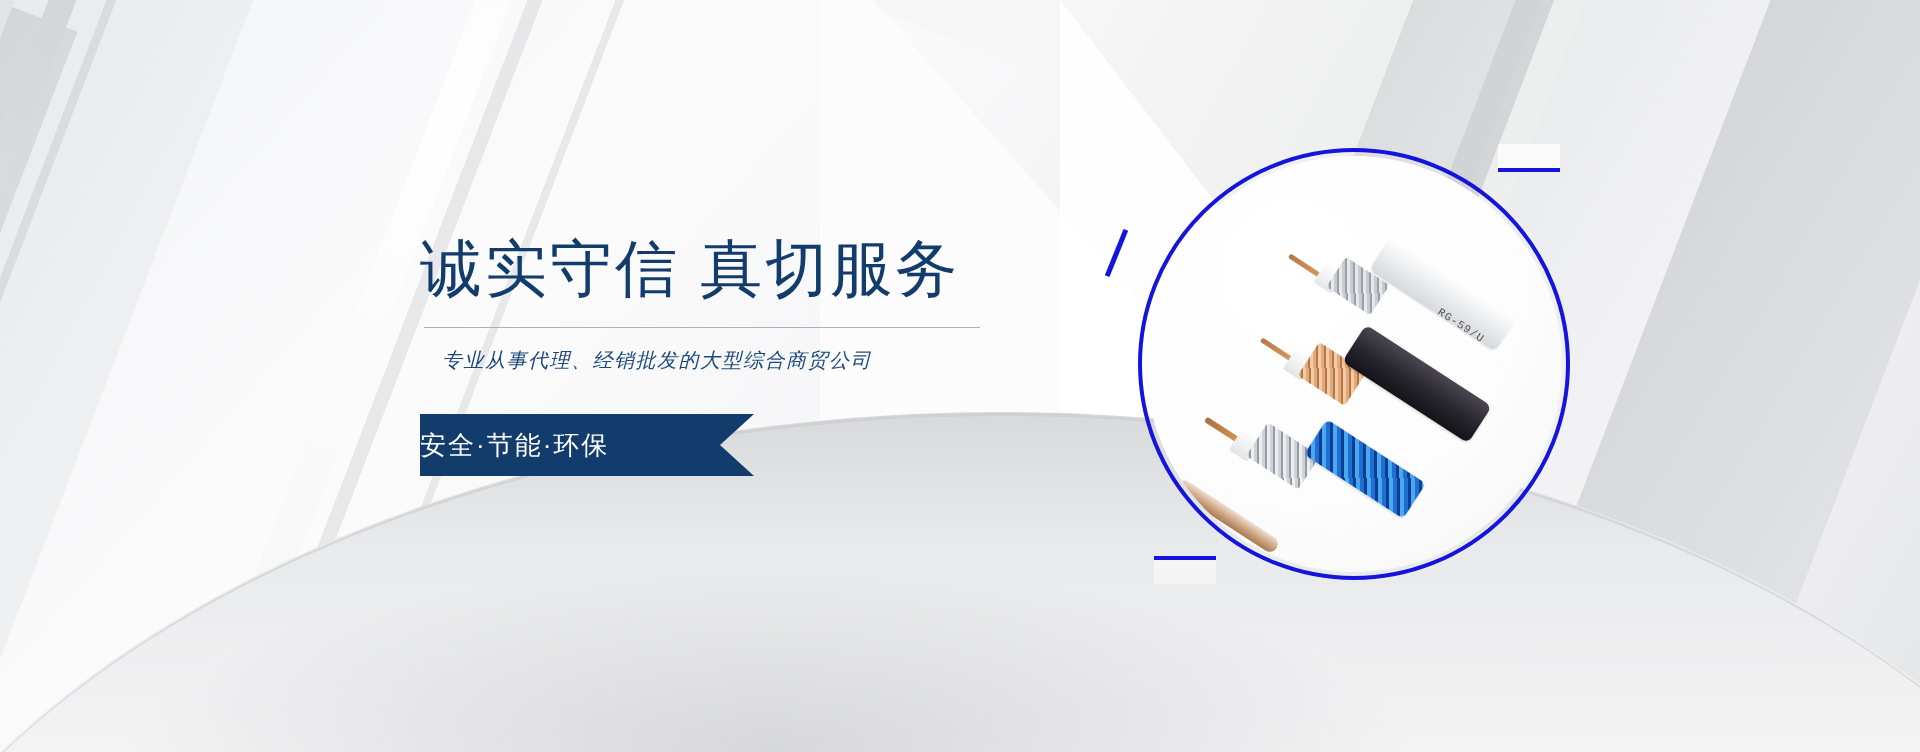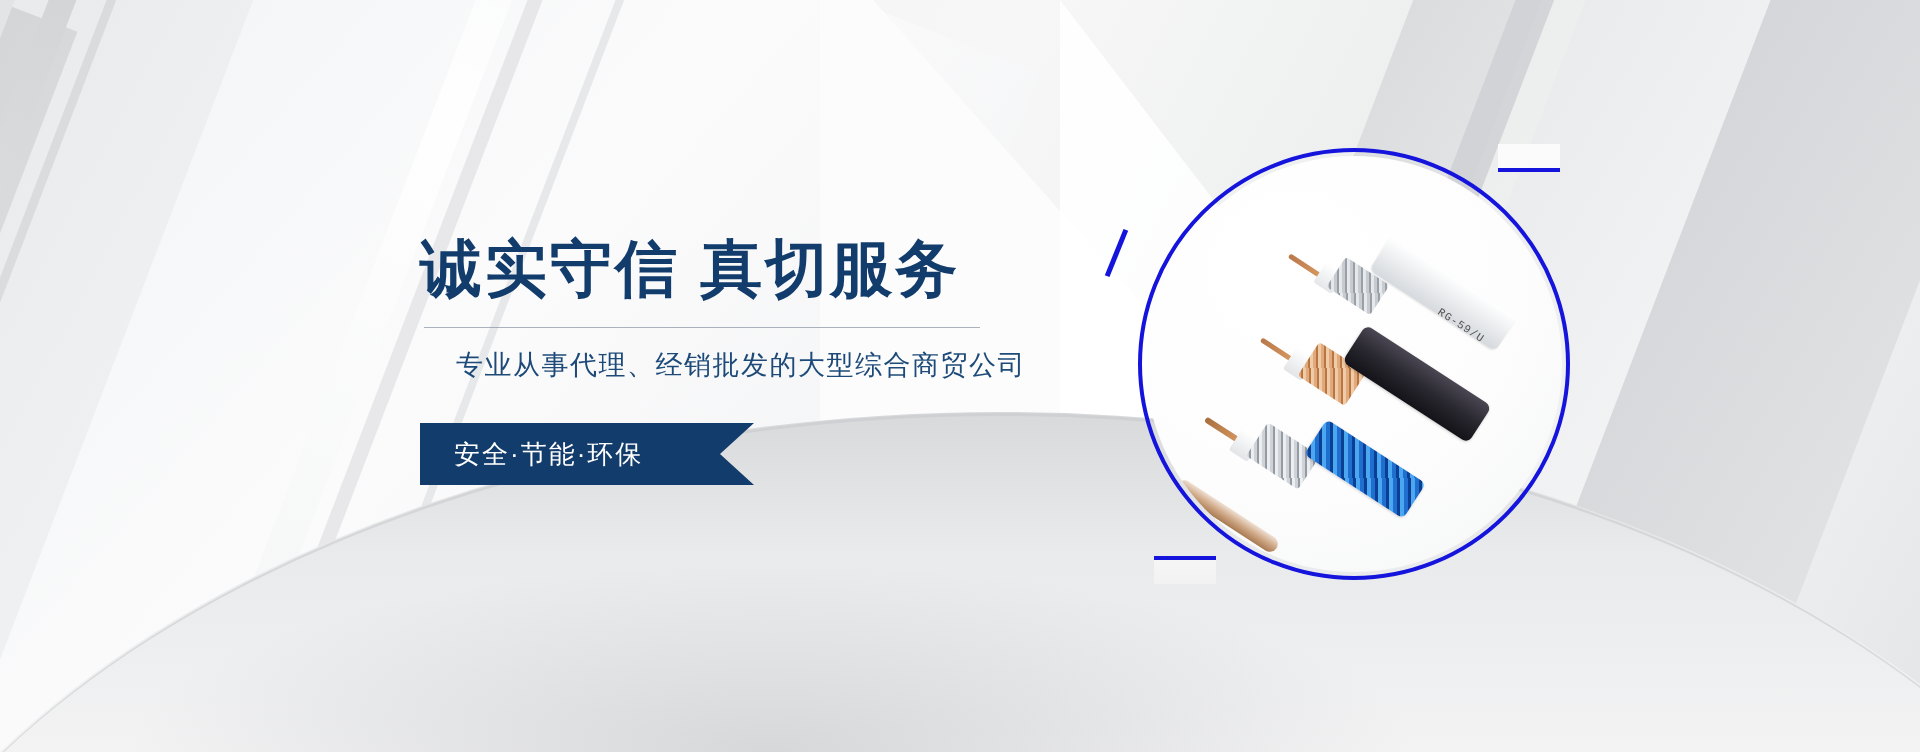--- a/index.html
+++ b/index.html
@@ -158,21 +158,21 @@
   .content {
     position: absolute;
     left: 420px;
     top: 236px;
     width: 620px;
     z-index: 6;
   }
 
   .headline {
     font-size: 62px;
-    font-weight: 700;
+    font-weight: 400;
     letter-spacing: 3px;
     color: #123c6b;
     line-height: 1.05;
     margin: 0;
     white-space: nowrap;
   }
 
   .subhead {
     margin: 18px 0 0 4px;
     font-size: 25px;
@@ -184,38 +184,38 @@
 
   .rule {
     margin: 26px 0 0 4px;
     width: 556px;
     height: 1px;
     background: #8f9aa6;
     opacity: .75;
   }
 
   .desc {
-    margin: 19px 0 0 36px;
-    font-size: 27px;
+    margin: 19px 0 0 22px;
+    font-size: 20px;
     letter-spacing: 1.5px;
     color: #1d4a78;
     white-space: nowrap;
+    font-style: italic;
   }
 
   .ribbon {
     position: relative;
     margin: 40px 0 0 0;
     width: 300px;
     height: 62px;
     background: #123c6b;
     display: flex;
     align-items: center;
   }
   .ribbon-label {
-    padding-left: 34px;
     color: #ffffff;
     font-size: 26px;
     letter-spacing: 2px;
     white-space: nowrap;
   }
   .ribbon-arrow {
     position: absolute;
     left: 300px;
     top: 0;
     width: 0; height: 0;

